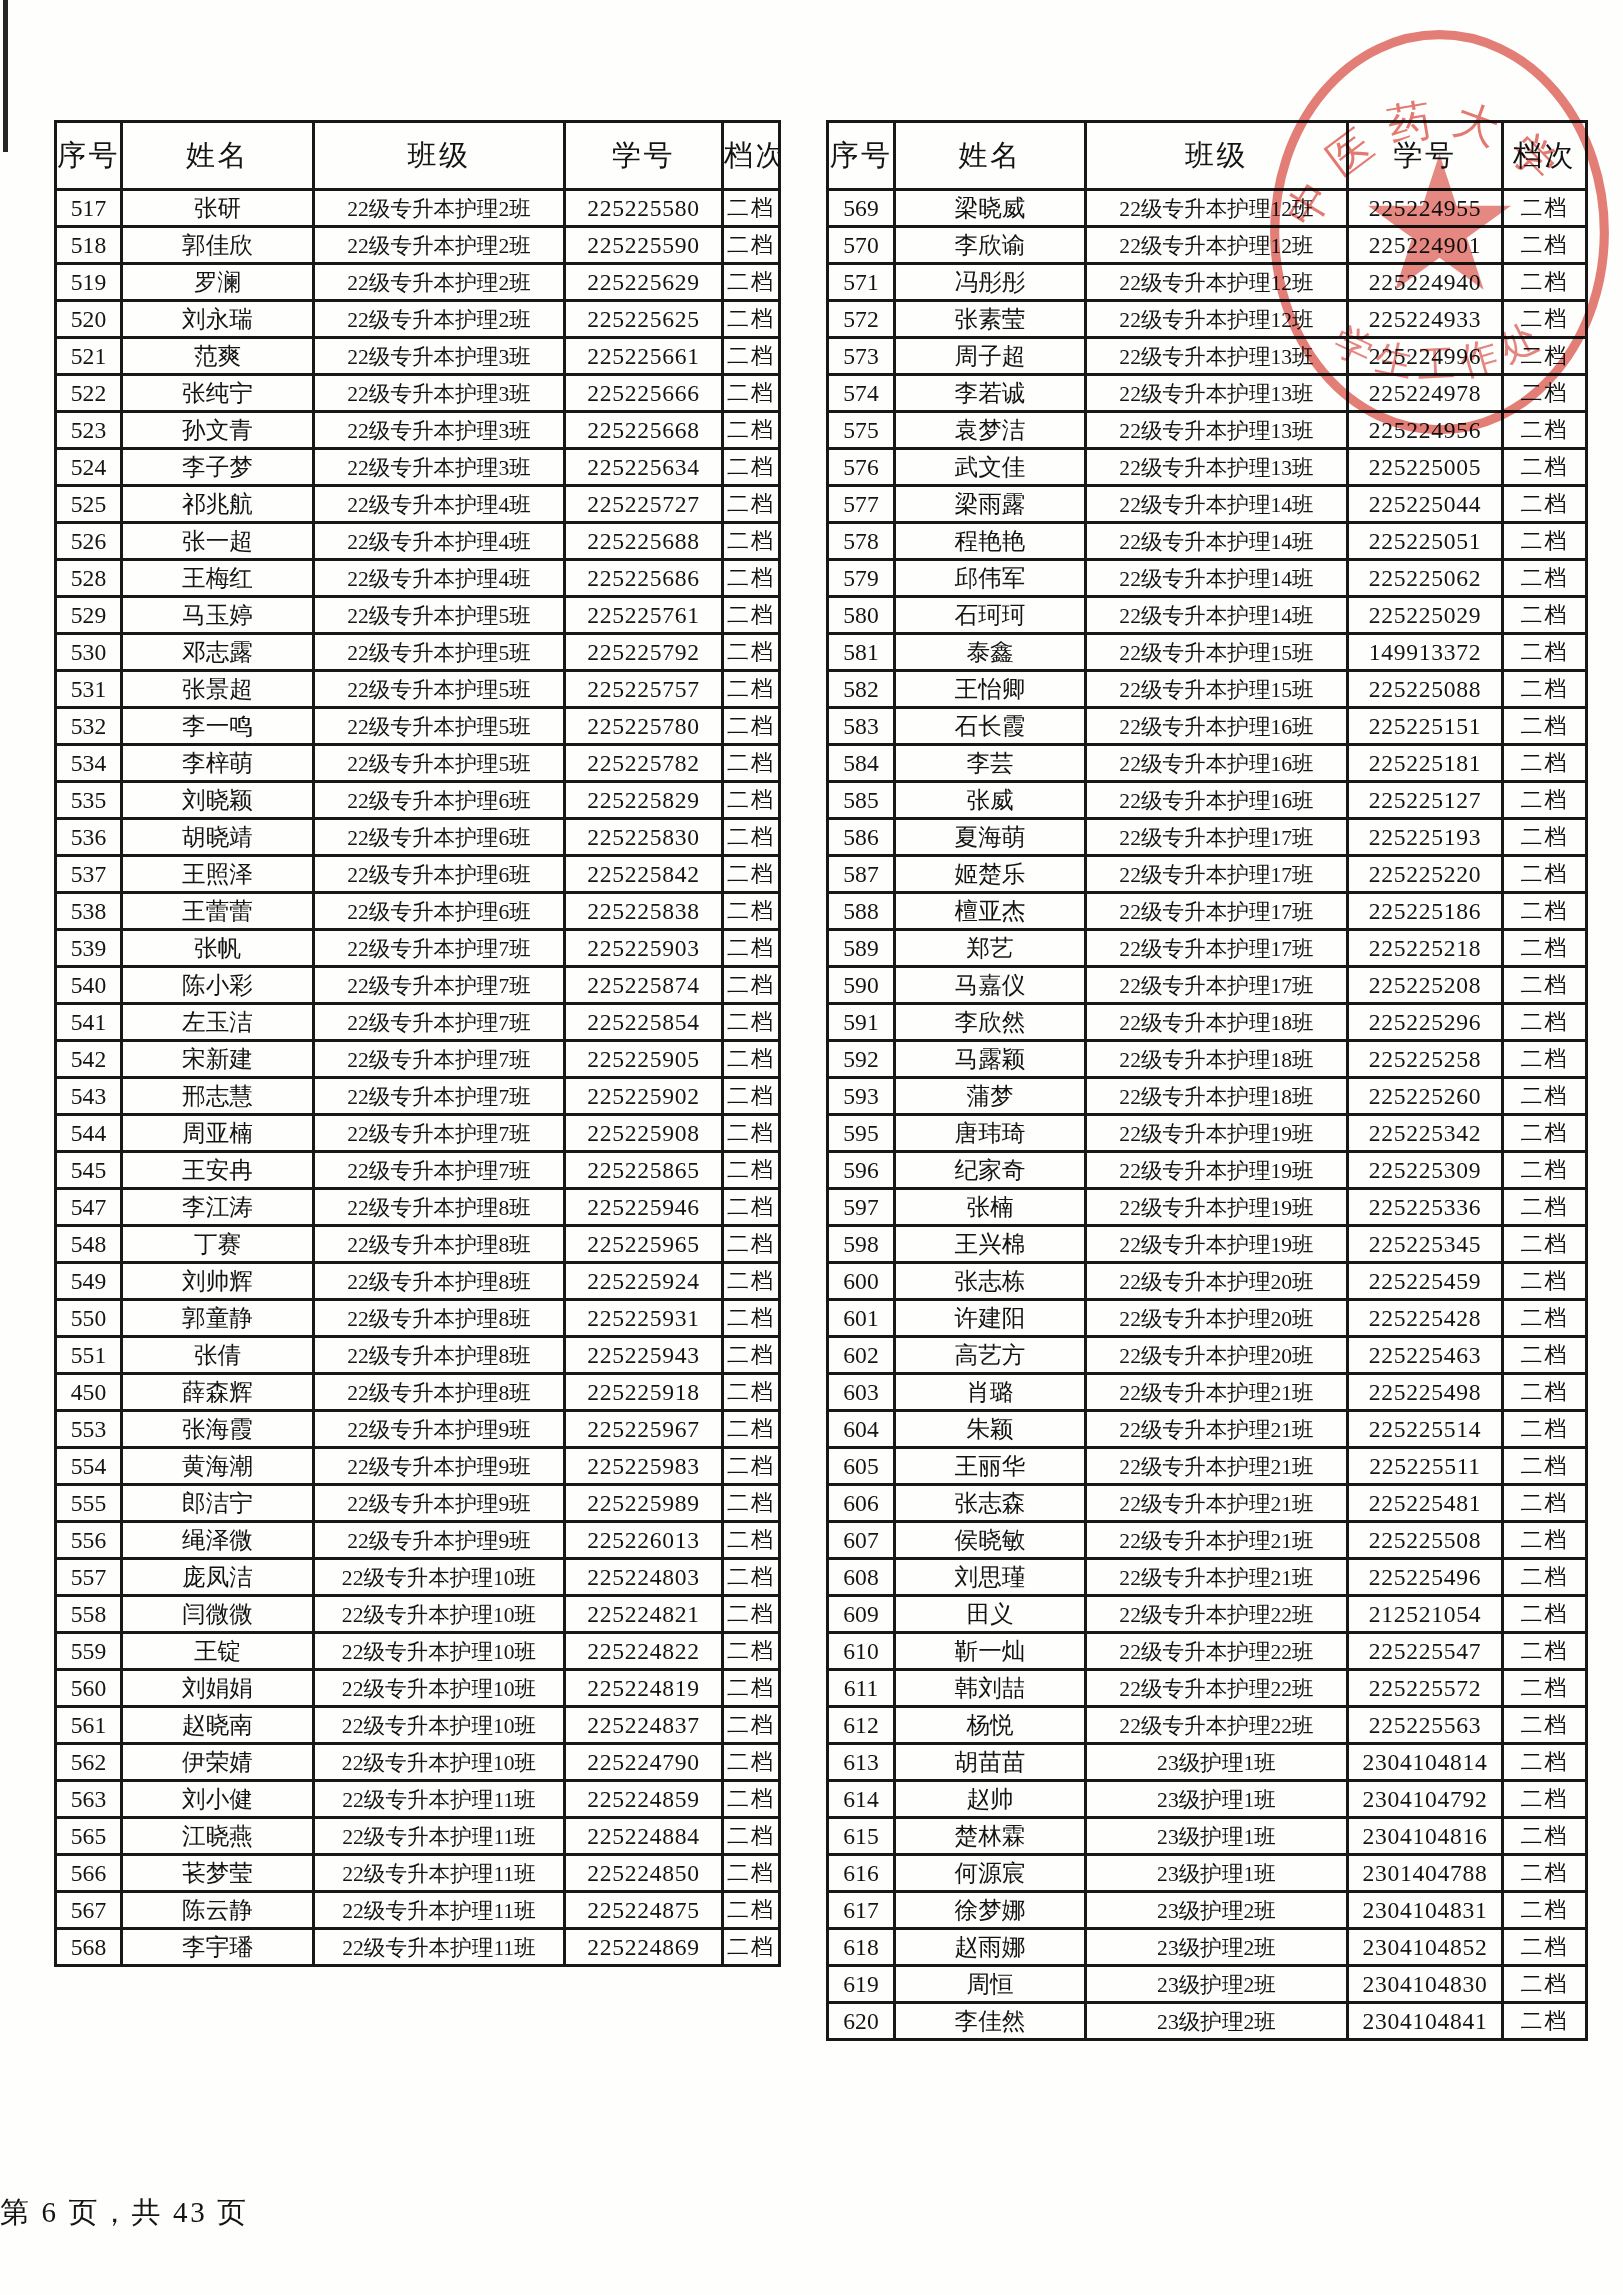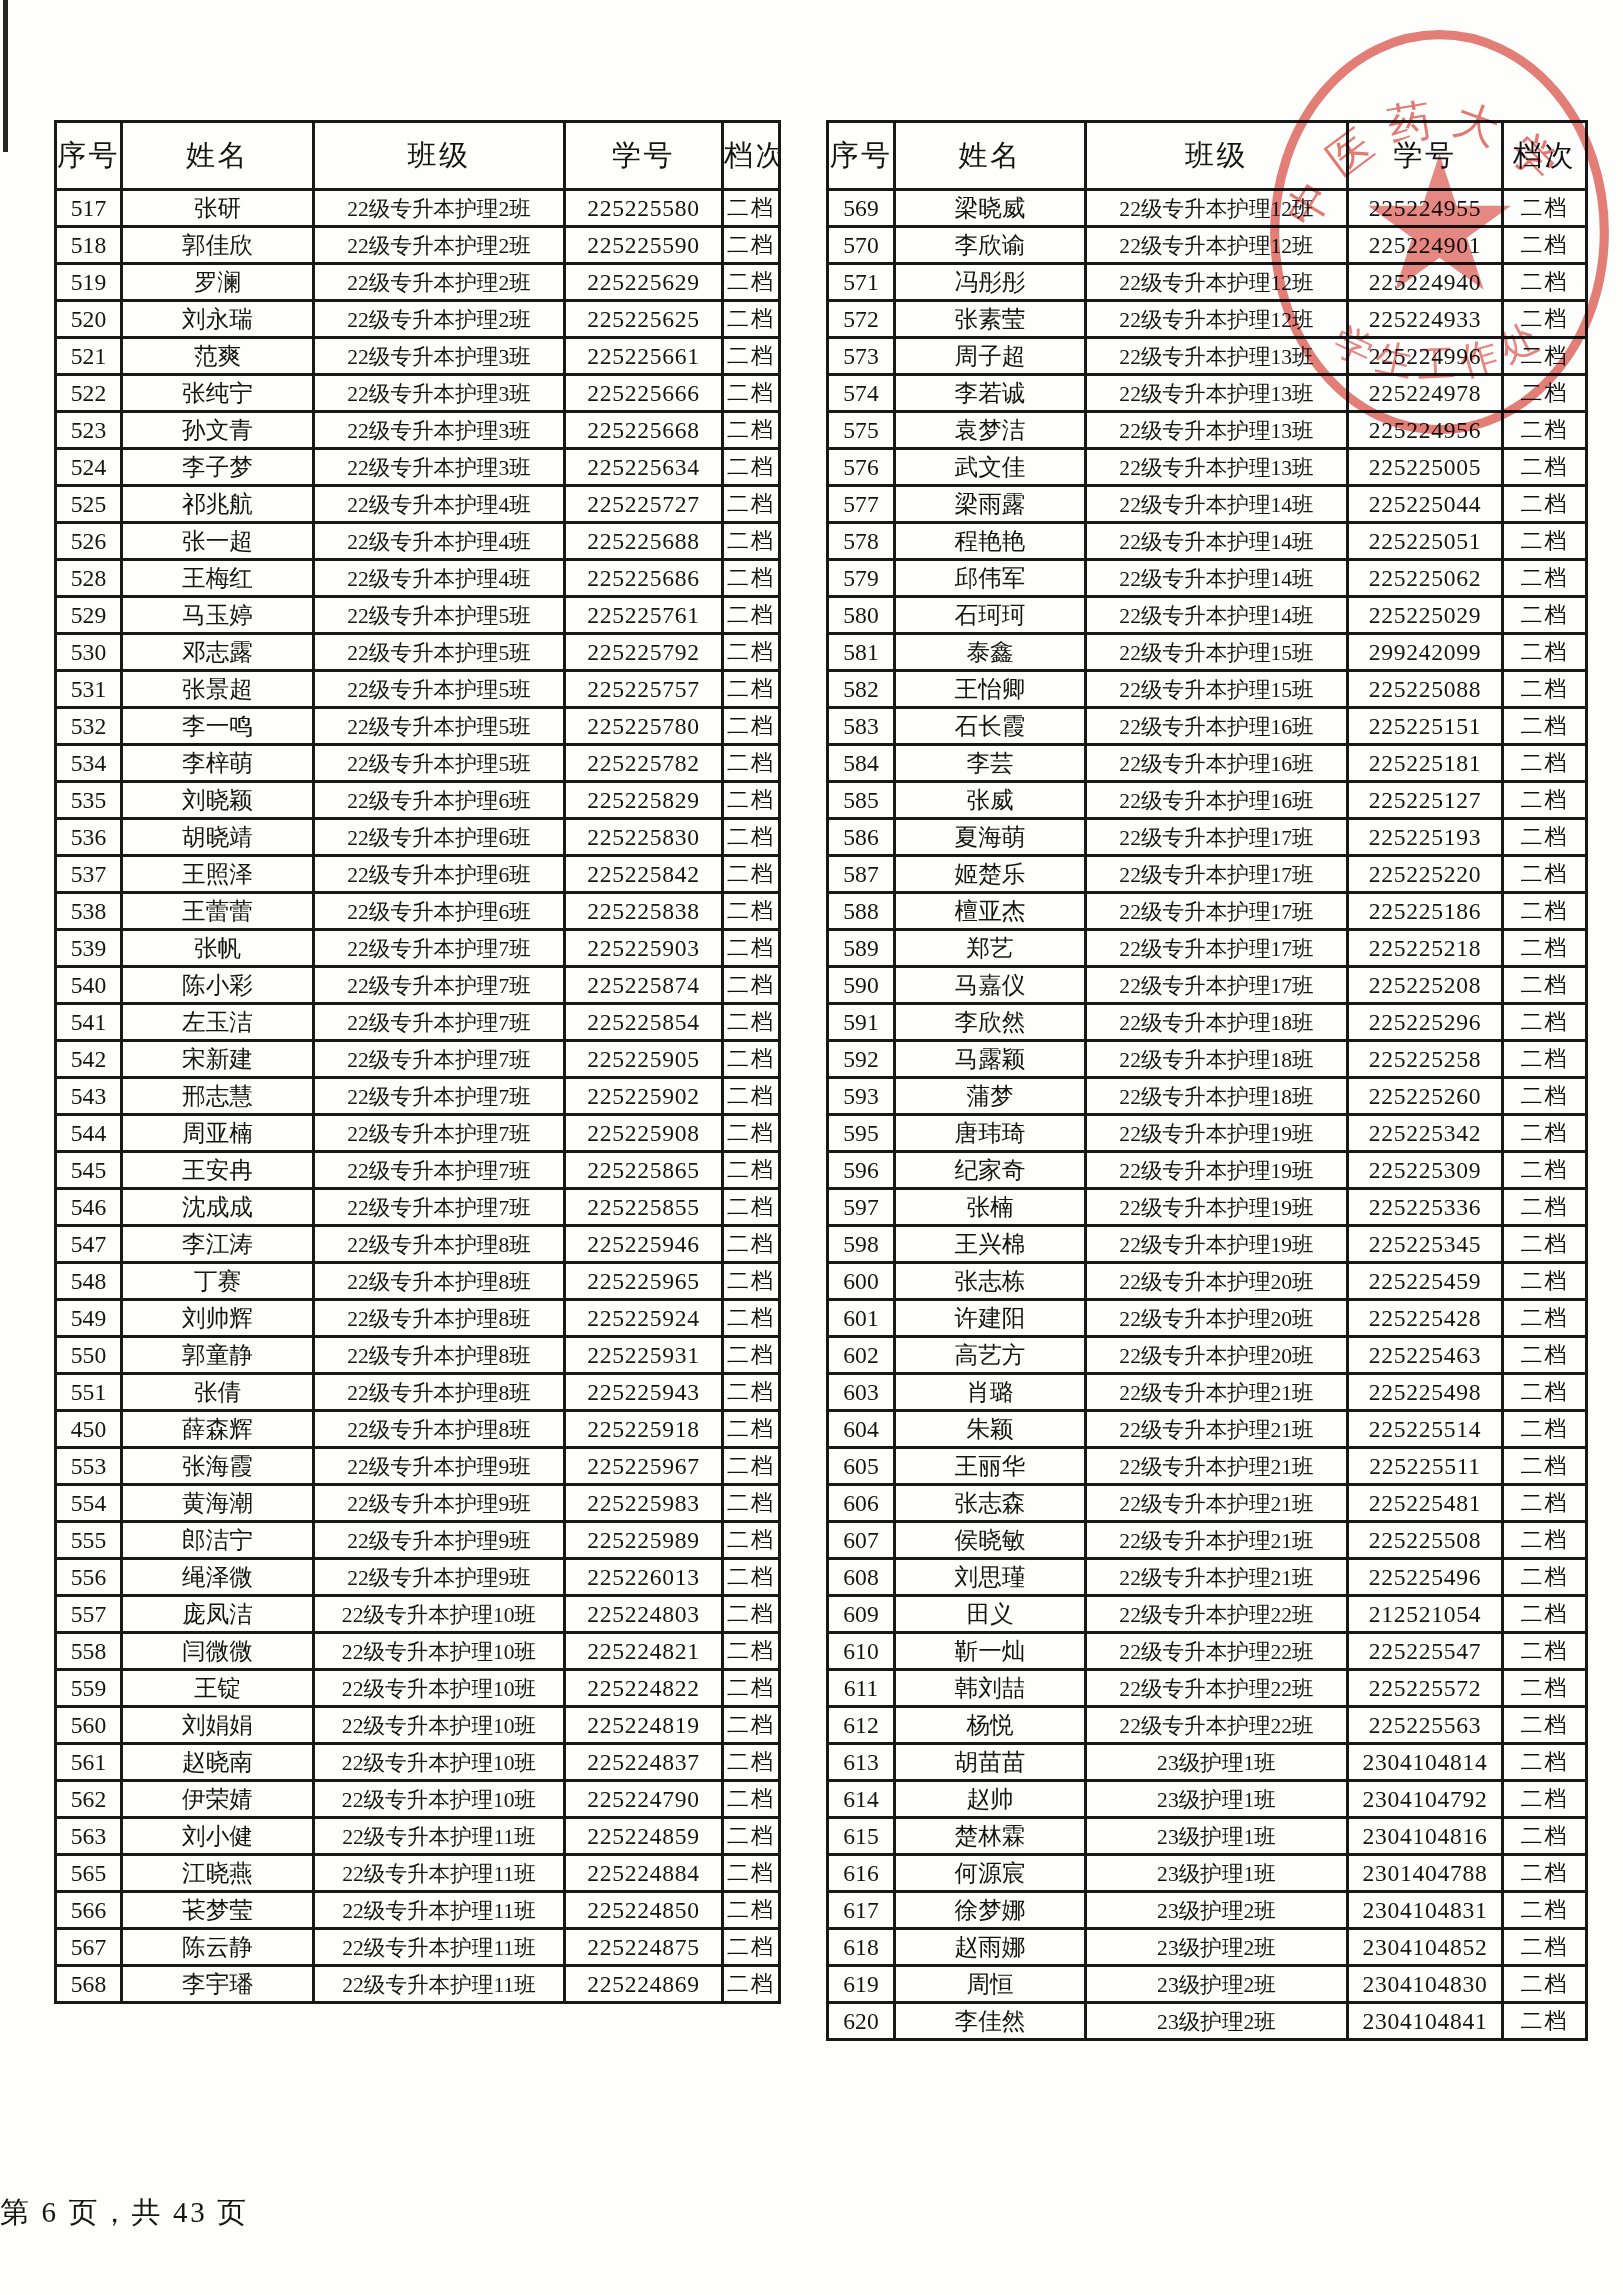--- a/index.html
+++ b/index.html
@@ -277,27 +277,20 @@
           <td>二档</td>
         </tr>
         <tr>
           <td>545</td>
           <td>王安冉</td>
           <td>22级专升本护理7班</td>
           <td>225225865</td>
           <td>二档</td>
         </tr>
         <tr>
-          <td>546</td>
-          <td>沈成成</td>
-          <td>22级专升本护理7班</td>
-          <td>225225855</td>
-          <td>二档</td>
-        </tr>
-        <tr>
           <td>547</td>
           <td>李江涛</td>
           <td>22级专升本护理8班</td>
           <td>225225946</td>
           <td>二档</td>
         </tr>
         <tr>
           <td>548</td>
           <td>丁赛</td>
           <td>22级专升本护理8班</td>
@@ -539,21 +532,21 @@
           <td>580</td>
           <td>石珂珂</td>
           <td>22级专升本护理14班</td>
           <td>225225029</td>
           <td>二档</td>
         </tr>
         <tr>
           <td>581</td>
           <td>泰鑫</td>
           <td>22级专升本护理15班</td>
-          <td>299242099</td>
+          <td>149913372</td>
           <td>二档</td>
         </tr>
         <tr>
           <td>582</td>
           <td>王怡卿</td>
           <td>22级专升本护理15班</td>
           <td>225225088</td>
           <td>二档</td>
         </tr>
         <tr>

